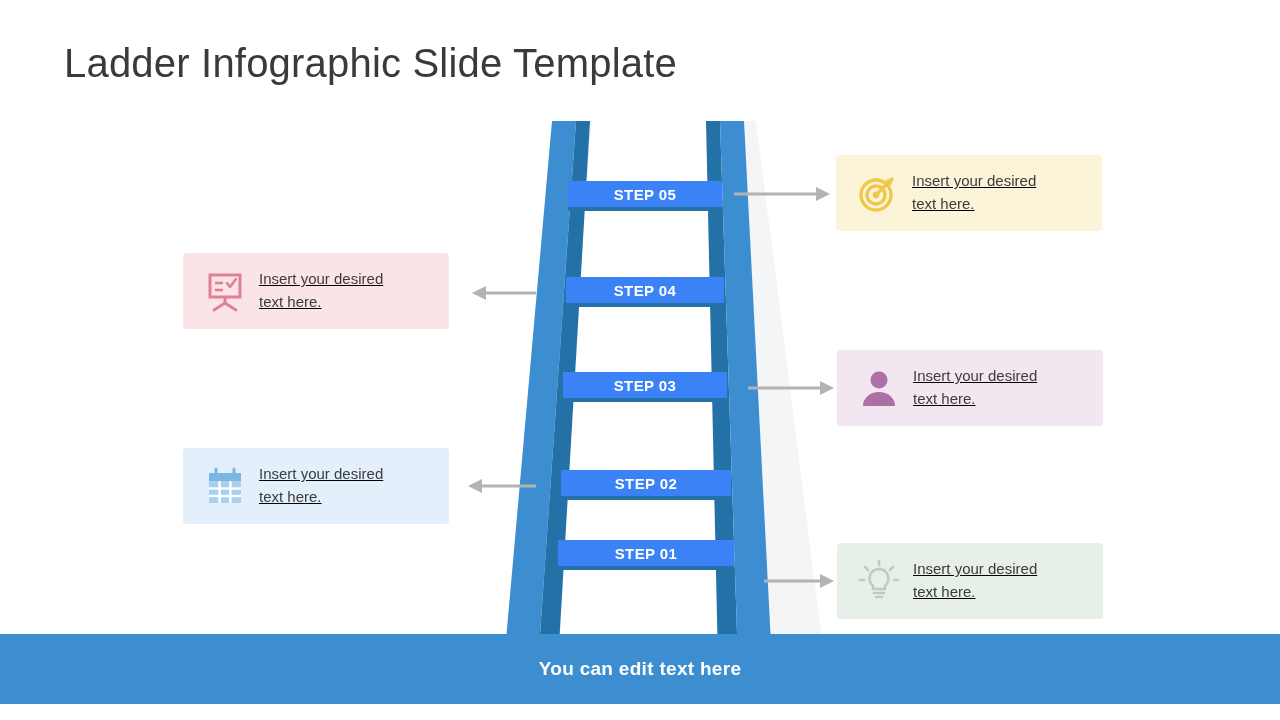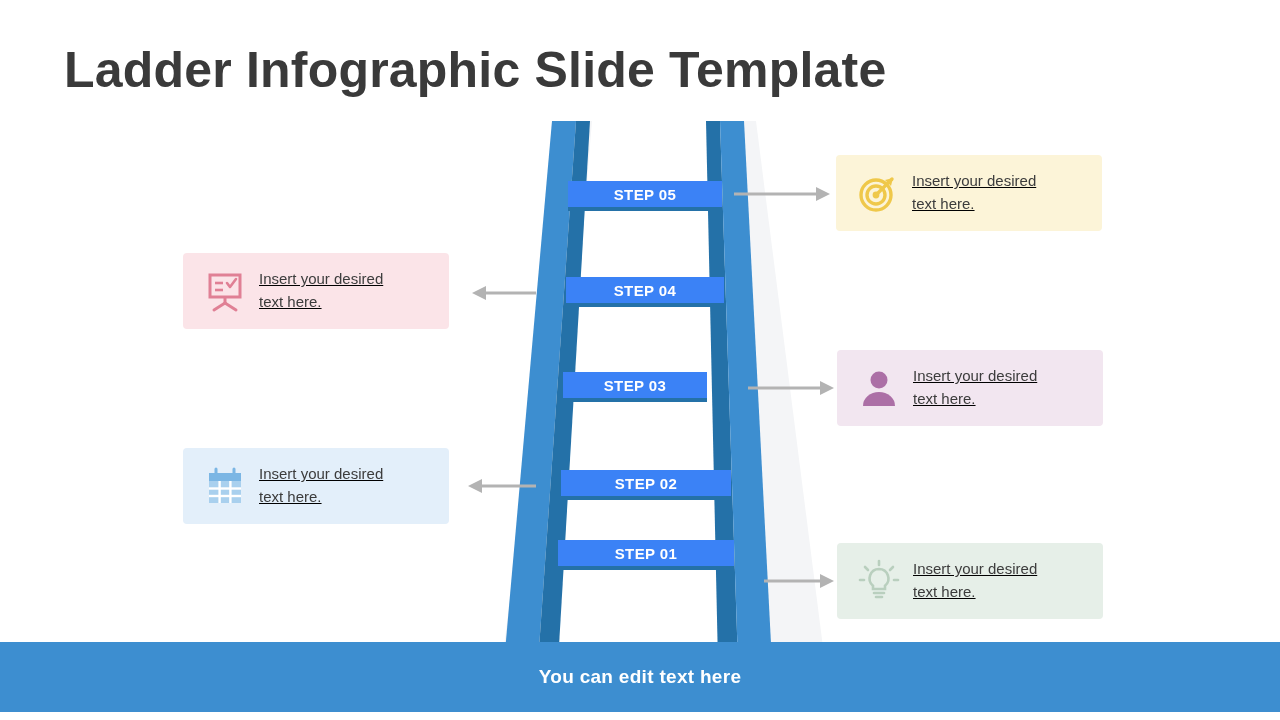--- a/index.html
+++ b/index.html
@@ -14,22 +14,22 @@
     overflow: hidden;
     font-family: "Liberation Sans", sans-serif;
     -webkit-font-smoothing: antialiased;
   }
 
   
   .slide-title {
     position: absolute;
     left: 64px;
     top: 41px;
-    font-size: 50px;
-    font-weight: 700;
+    font-size: 40px;
+    font-weight: 400;
     color: #3a3a3a;
     letter-spacing: 0.2px;
     white-space: nowrap;
   }
 
   
   .ladder {
     position: absolute;
     left: 480px;
     top: 118px;
@@ -87,21 +87,21 @@
   
   .arrow {
     position: absolute;
     height: 18px;
   }
 
   
   .banner {
     position: absolute;
     left: 0;
-    bottom: 8px;
+    bottom: 16px;
     width: 1280px;
     height: 70px;
     background: #3d8ed0;
     display: flex;
     align-items: center;
     justify-content: center;
   }
   .banner-text {
     color: #ffffff;
     font-size: 19px;
@@ -129,21 +129,21 @@
     <polygon points="240,3 264,3 292,545 258,545" fill="#3d8ed0"></polygon>
   </svg>
 </div>
 
 <div class="rung" style="left:568px; top:181px; width:154px;">
   <span class="rung-label">STEP 05</span>
 </div>
 <div class="rung" style="left:566px; top:277px; width:158px;">
   <span class="rung-label">STEP 04</span>
 </div>
-<div class="rung" style="left:563px; top:372px; width:144px;">
+<div class="rung" style="left:563px; top:372px; width:164px;">
   <span class="rung-label">STEP 03</span>
 </div>
 <div class="rung" style="left:561px; top:470px; width:170px;">
   <span class="rung-label">STEP 02</span>
 </div>
 <div class="rung" style="left:558px; top:540px; width:176px;">
   <span class="rung-label">STEP 01</span>
 </div>
 
 <svg class="arrow" style="left:734px; top:185px; width:96px;" viewBox="0 0 96 18">

